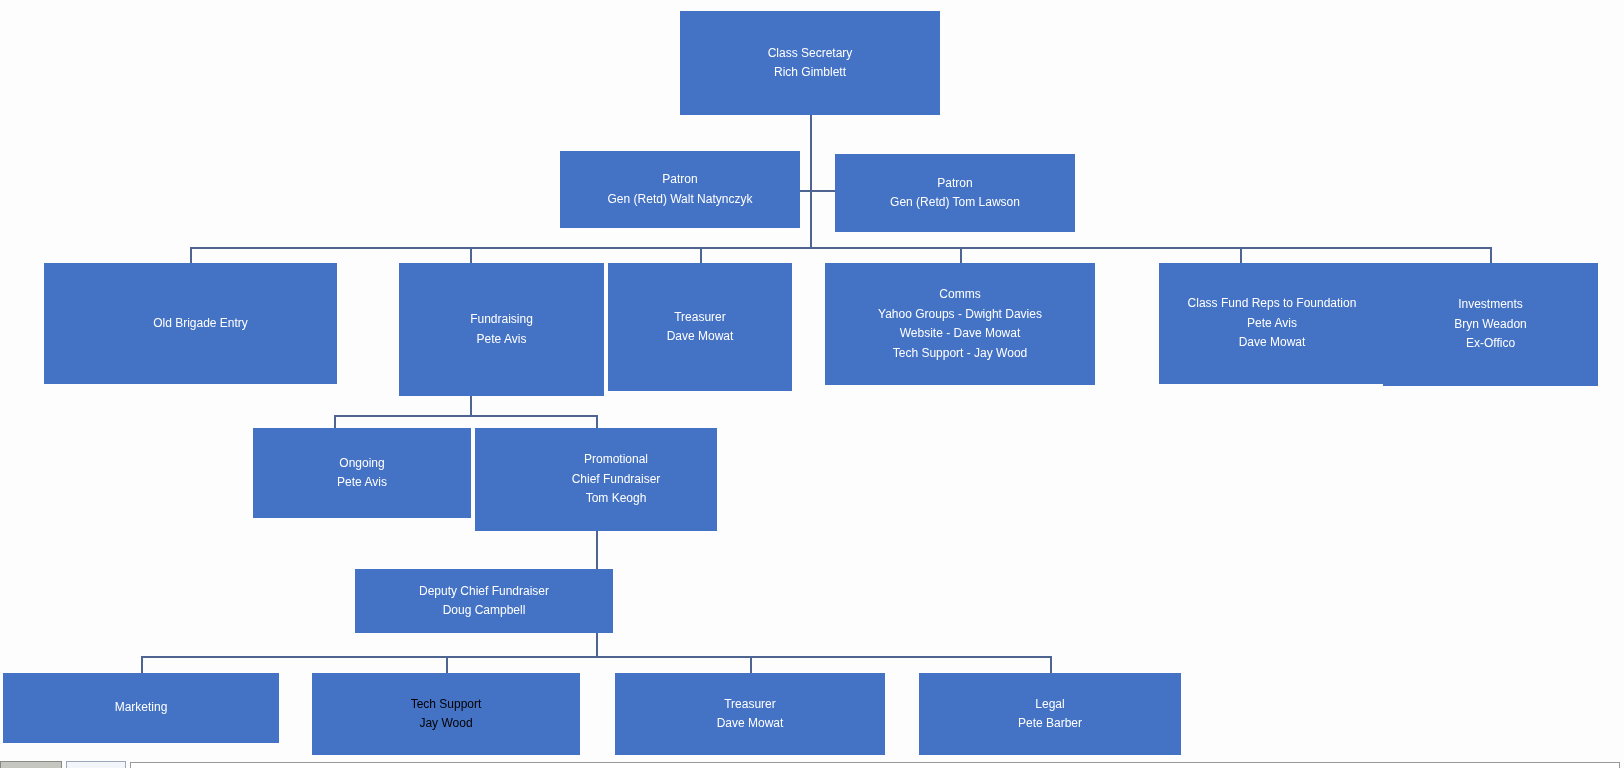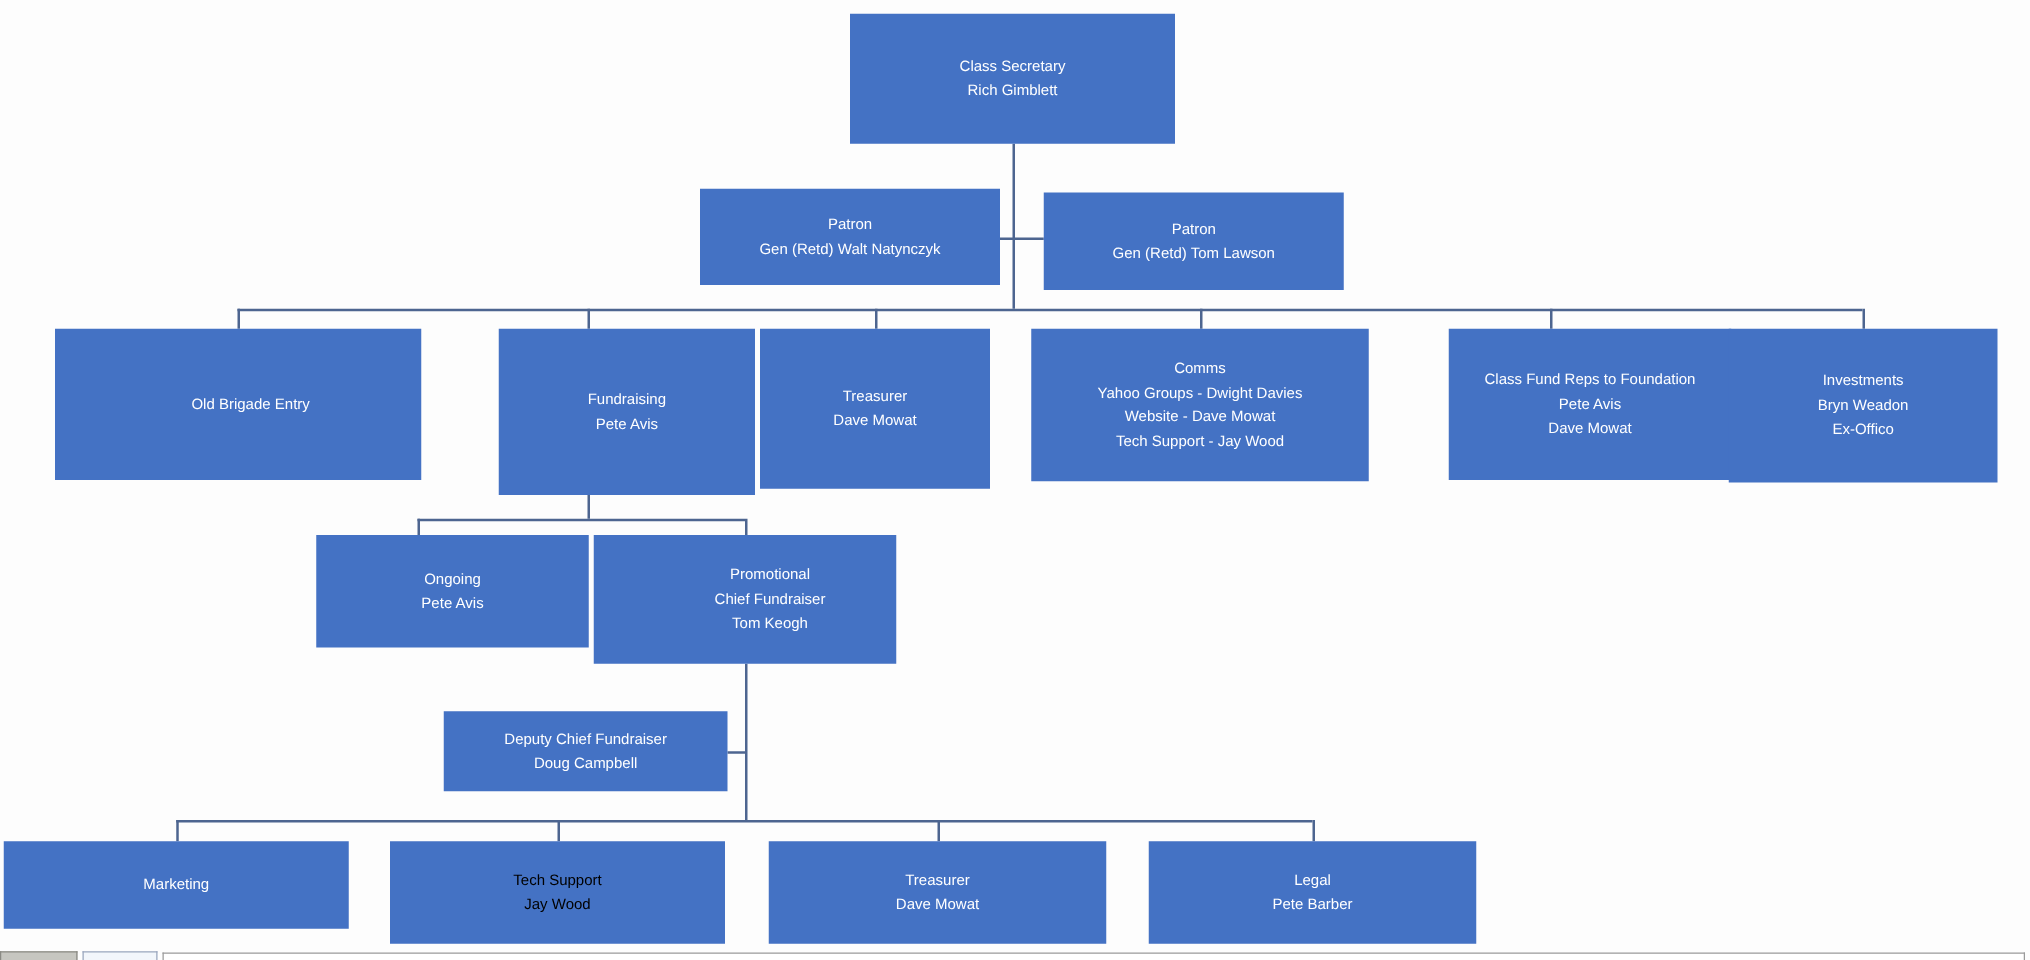--- a/index.html
+++ b/index.html
@@ -107,21 +107,21 @@
     </div>
     <div class="node" style="left: 225px; top: 428px; width: 218px; height: 90px; background: rgb(68, 114, 196); color: rgb(255, 255, 255); margin-left: 28px;">
       <div class="node-line">Ongoing</div>
       <div class="node-line">Pete Avis</div>
     </div>
     <div class="node" style="left: 475px; top: 428px; width: 242px; height: 103px; background: rgb(68, 114, 196); color: rgb(255, 255, 255); padding-left: 40px;">
       <div class="node-line">Promotional</div>
       <div class="node-line">Chief Fundraiser</div>
       <div class="node-line">Tom Keogh</div>
     </div>
-    <div class="node" style="left: 355px; top: 569px; width: 227px; height: 64px; background: rgb(68, 114, 196); color: rgb(255, 255, 255);">
+    <div class="node" style="left: 355px; top: 569px; width: 258px; height: 64px; background: rgb(68, 114, 196); color: rgb(255, 255, 255);">
       <div class="node-line">Deputy Chief Fundraiser</div>
       <div class="node-line">Doug Campbell</div>
     </div>
     <div class="node" style="left: 3px; top: 673px; width: 276px; height: 70px; background: rgb(68, 114, 196); color: rgb(255, 255, 255);">
       <div class="node-line">Marketing</div>
     </div>
     <div class="node" style="left: 312px; top: 673px; width: 268px; height: 82px; background: rgb(68, 114, 196); color: #000000;">
       <div class="node-line">Tech Support</div>
       <div class="node-line">Jay Wood</div>
     </div>

